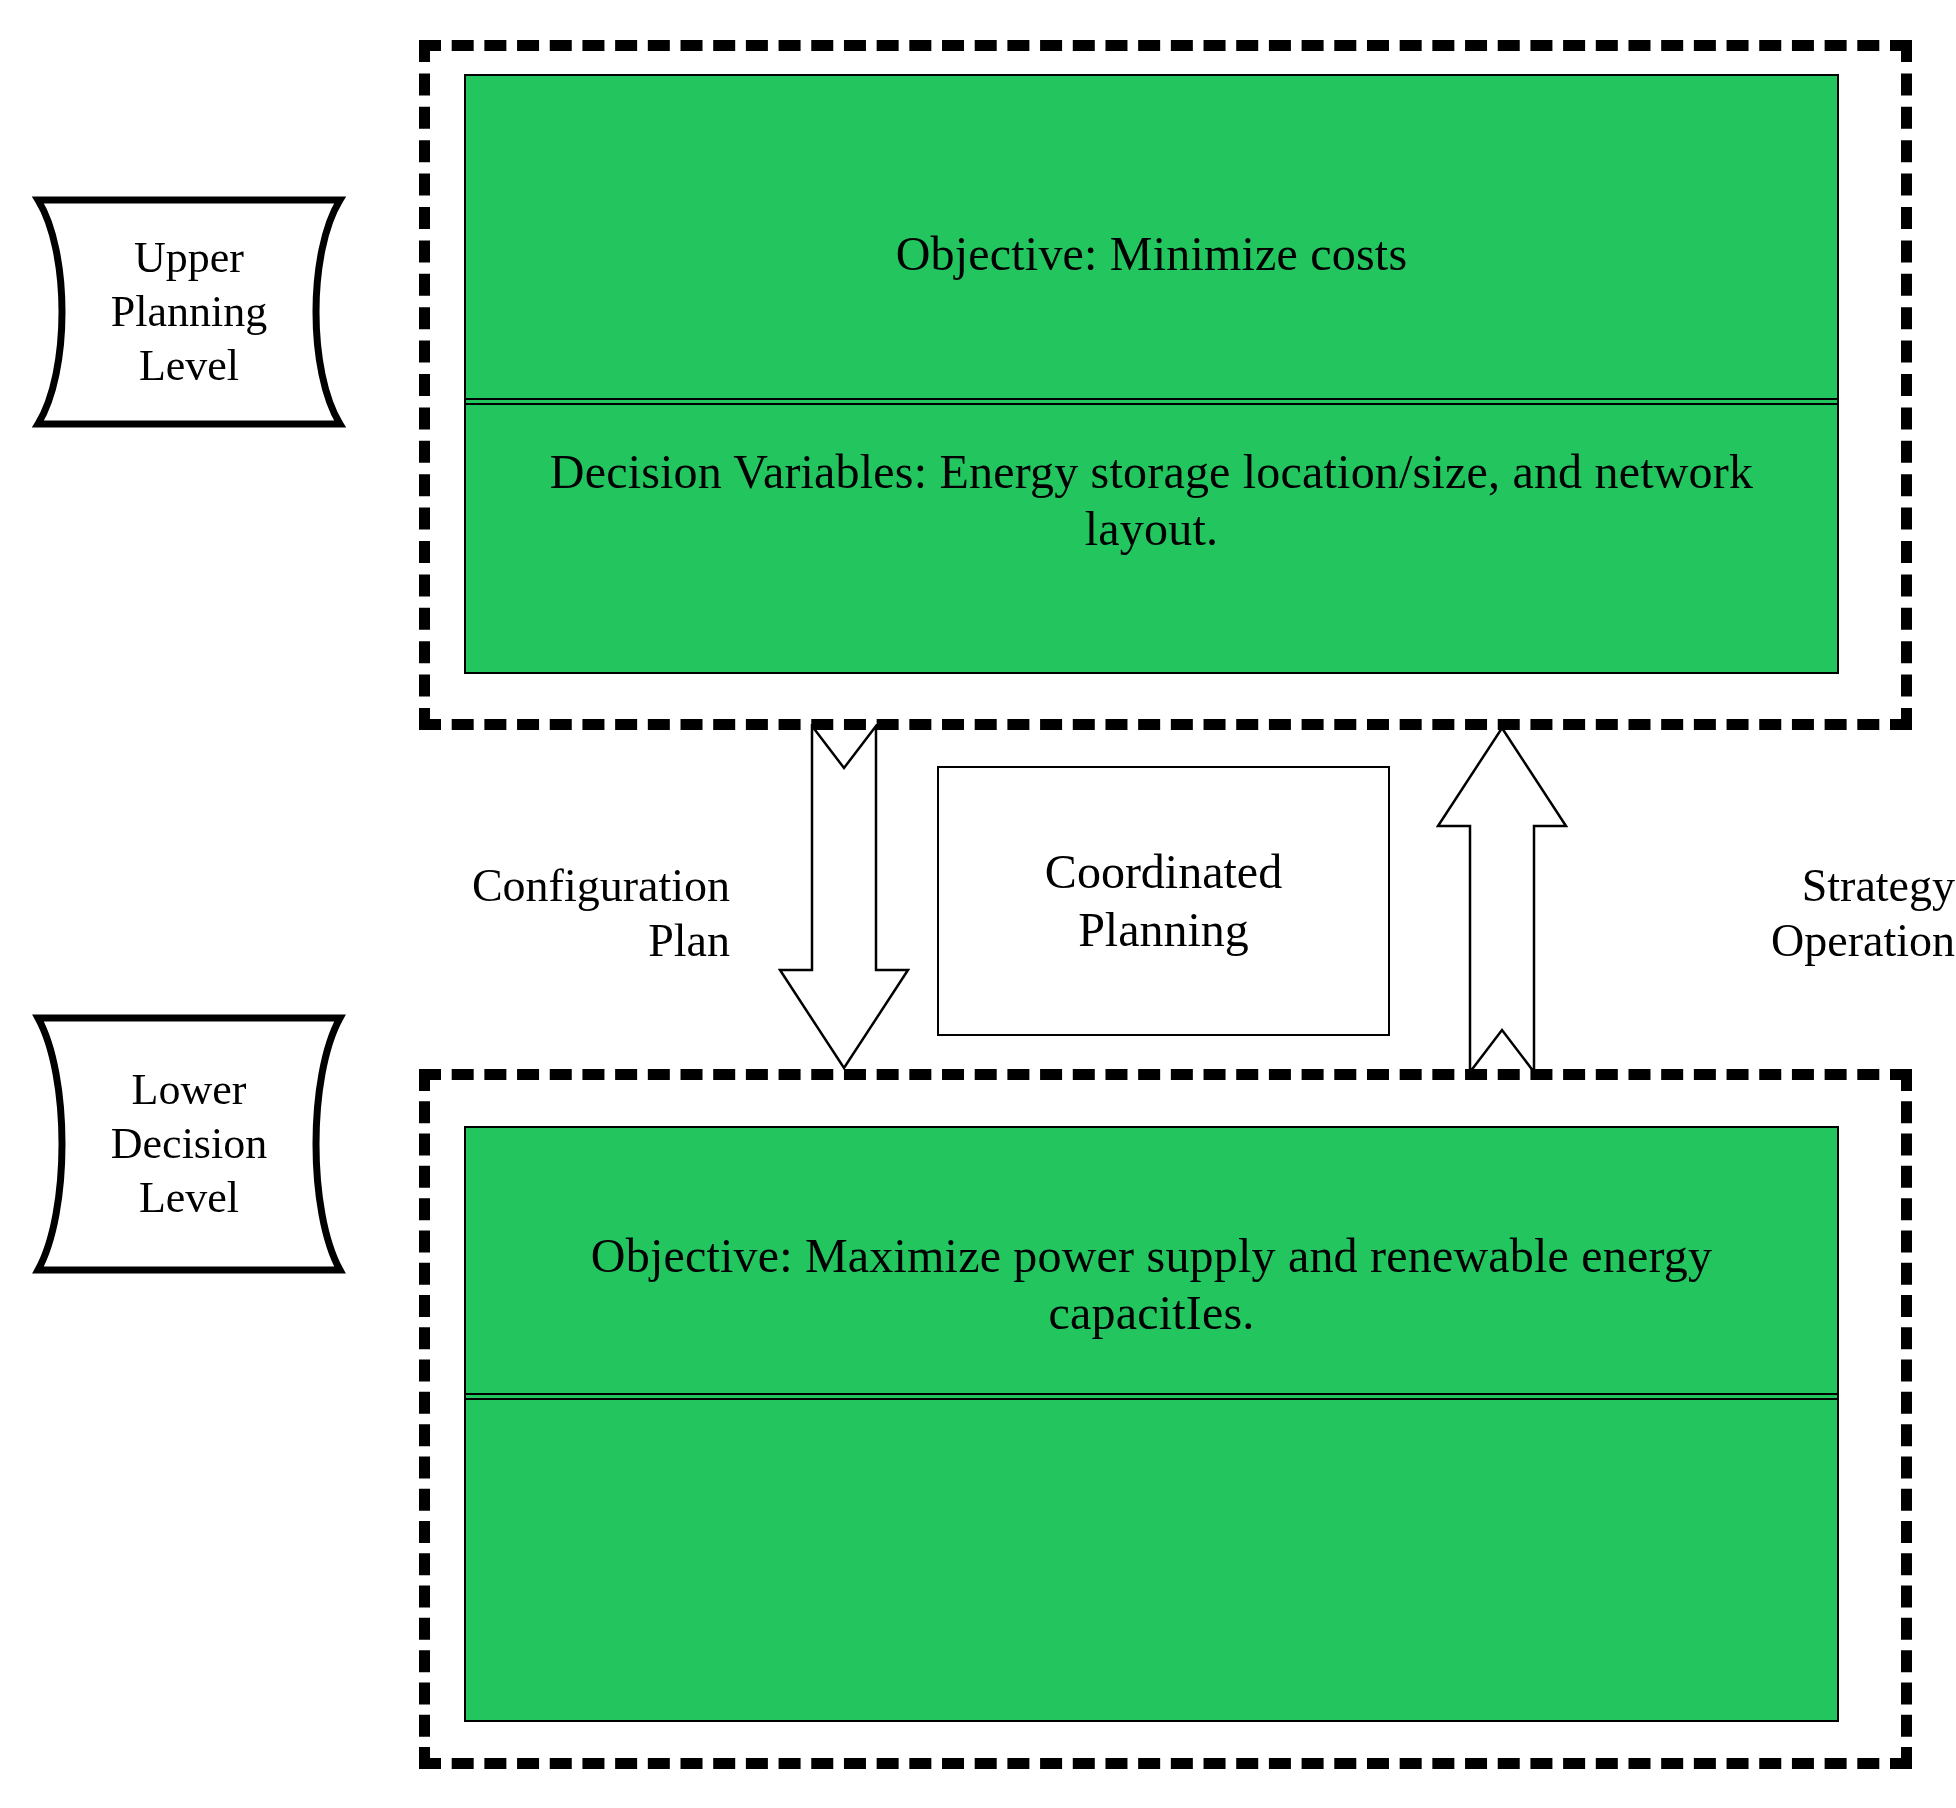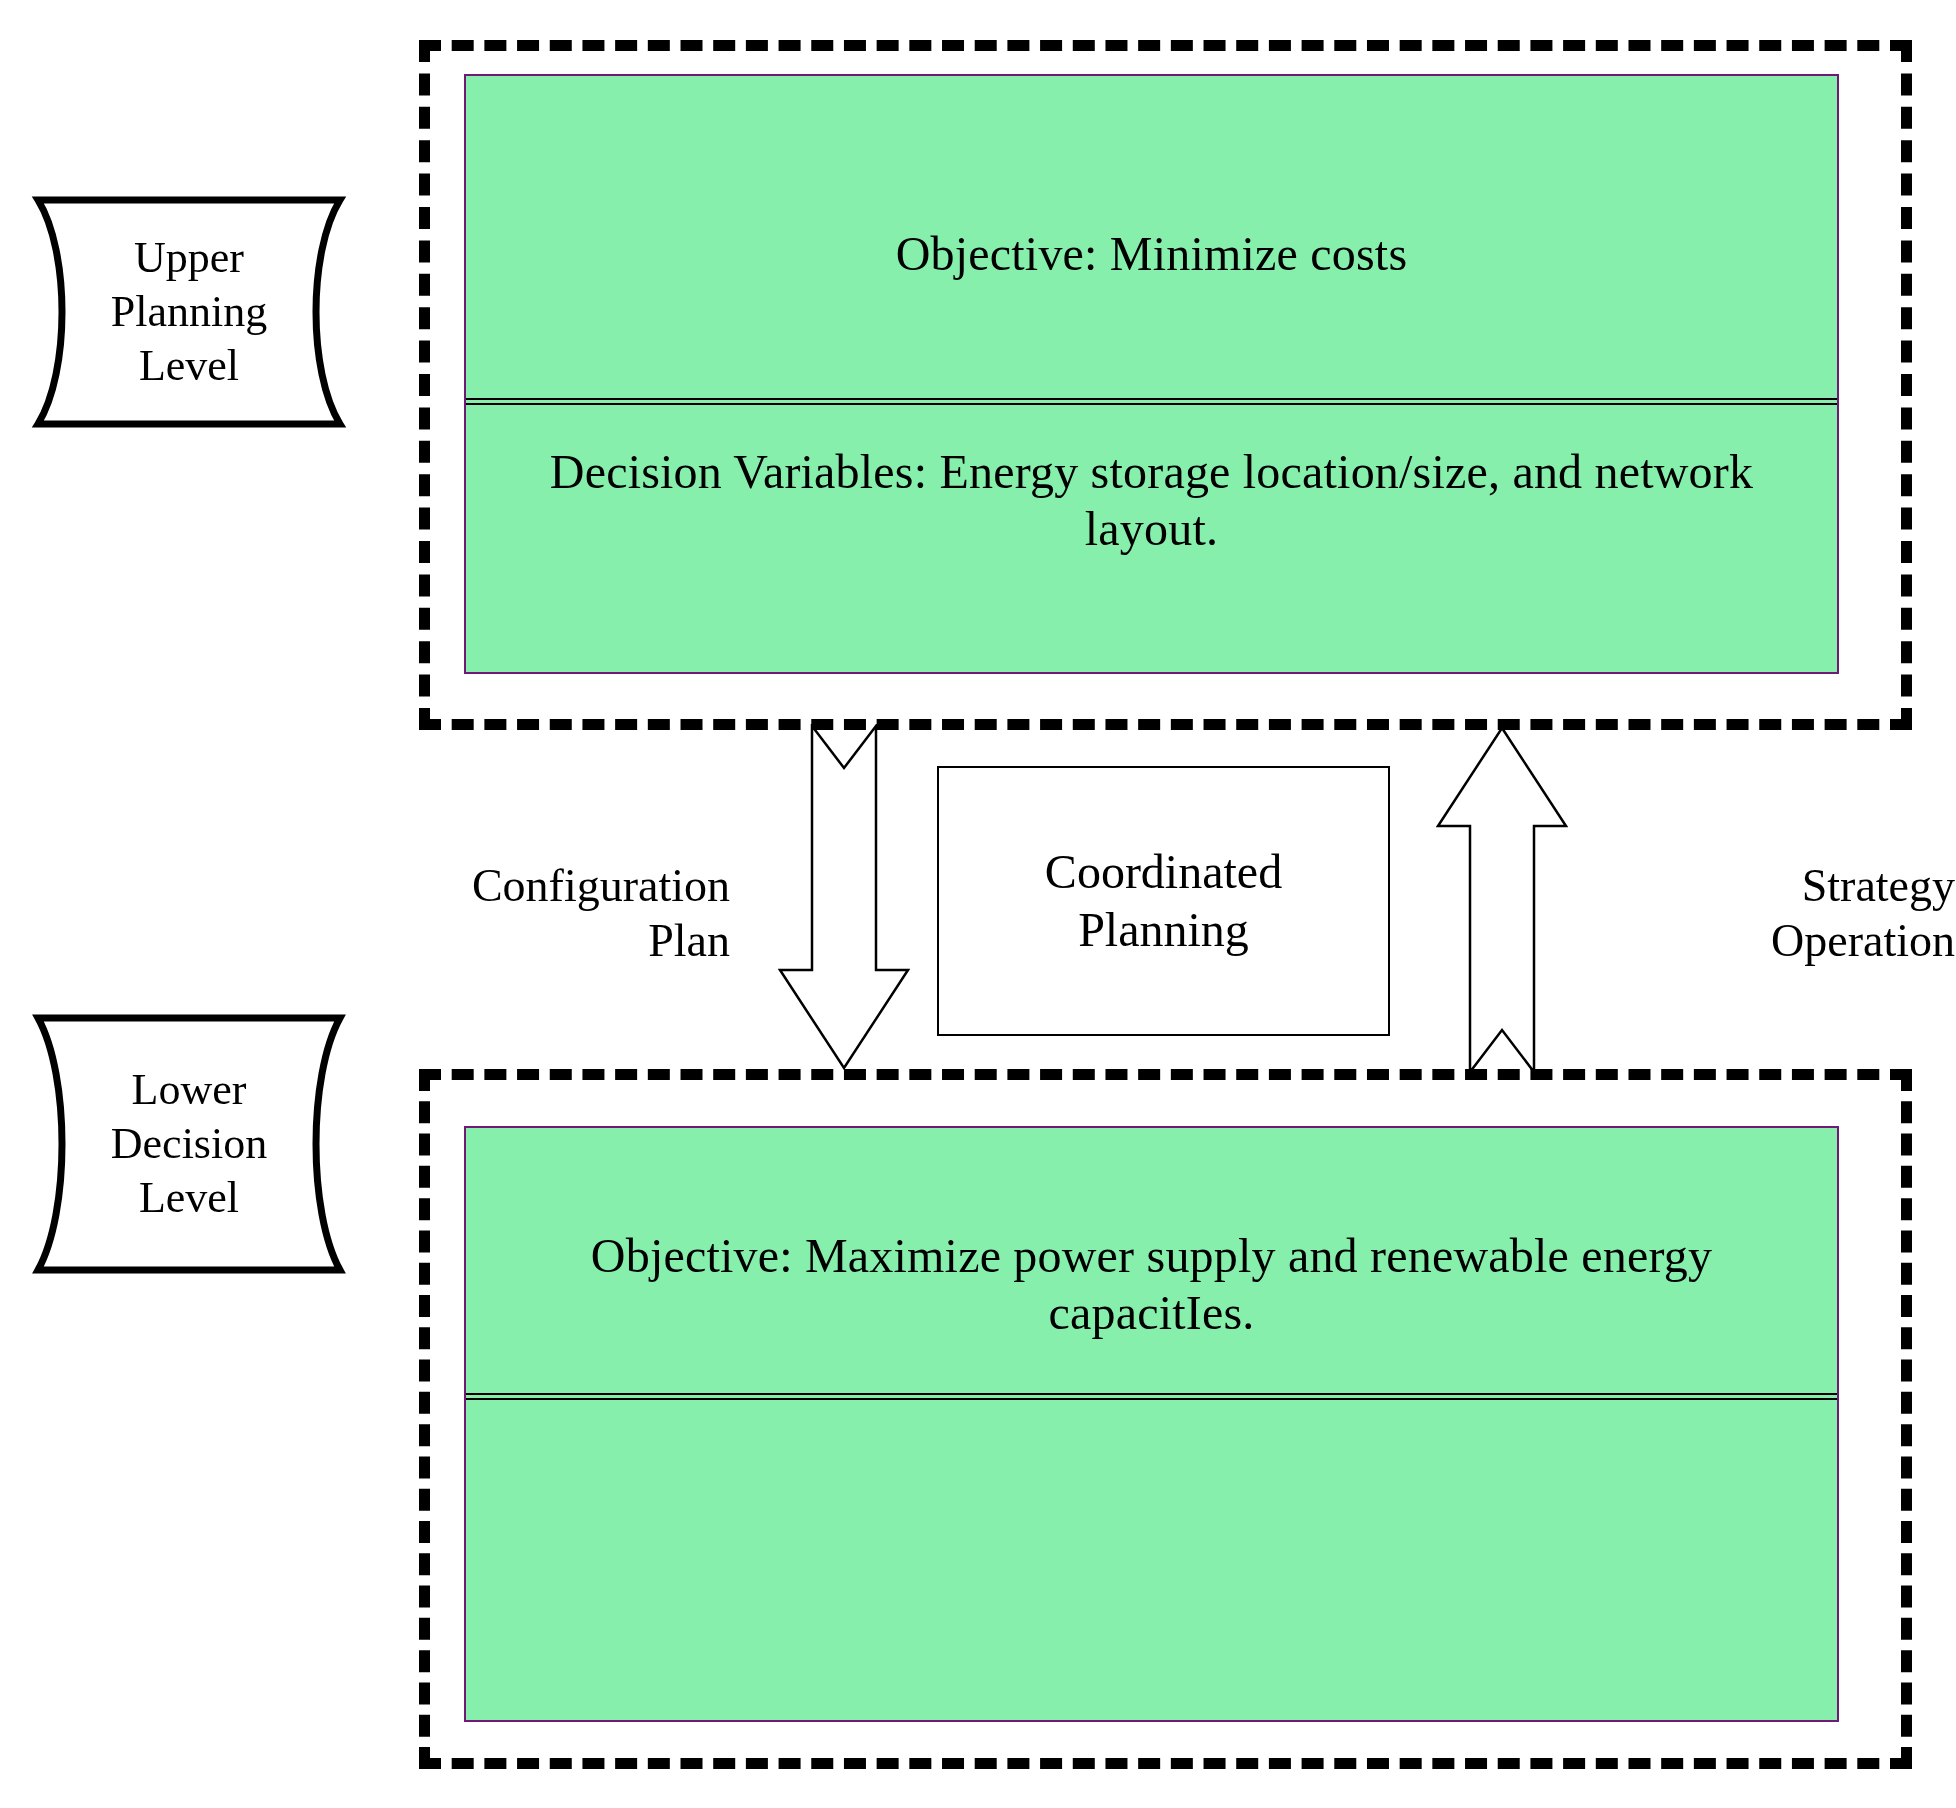--- a/index.html
+++ b/index.html
@@ -26,22 +26,22 @@
     border: 11px dashed #000000;
     background: transparent;
   }
   #upper-level-container { left: 419px; top: 40px; width: 1493px; height: 690px; }
   #lower-level-container { left: 419px; top: 1069px; width: 1493px; height: 700px; }
 
   
   .panel {
     position: absolute;
     box-sizing: border-box;
-    border: 2px solid #701a75;
-    background: #86efac;
+    border: 2px solid #000000;
+    background: #22c55e;
   }
   #upper-panel { left: 464px; top: 74px; width: 1375px; height: 600px; }
   #lower-panel { left: 464px; top: 1126px; width: 1375px; height: 596px; }
 
   .panel-inner {
     position: relative;
     width: 100%;
     height: 100%;
   }
 

